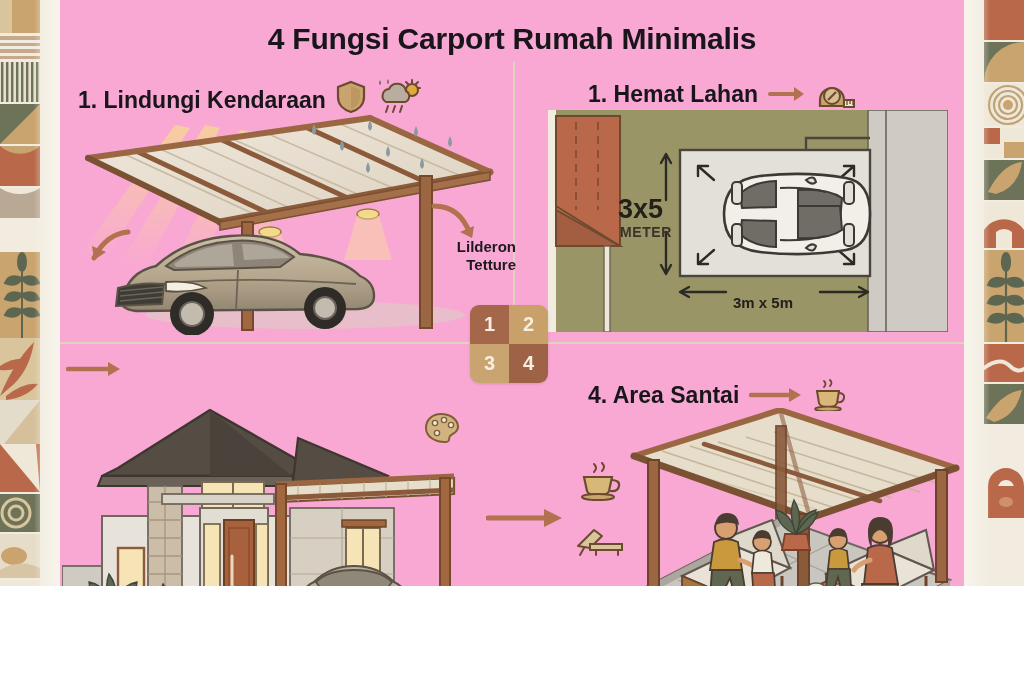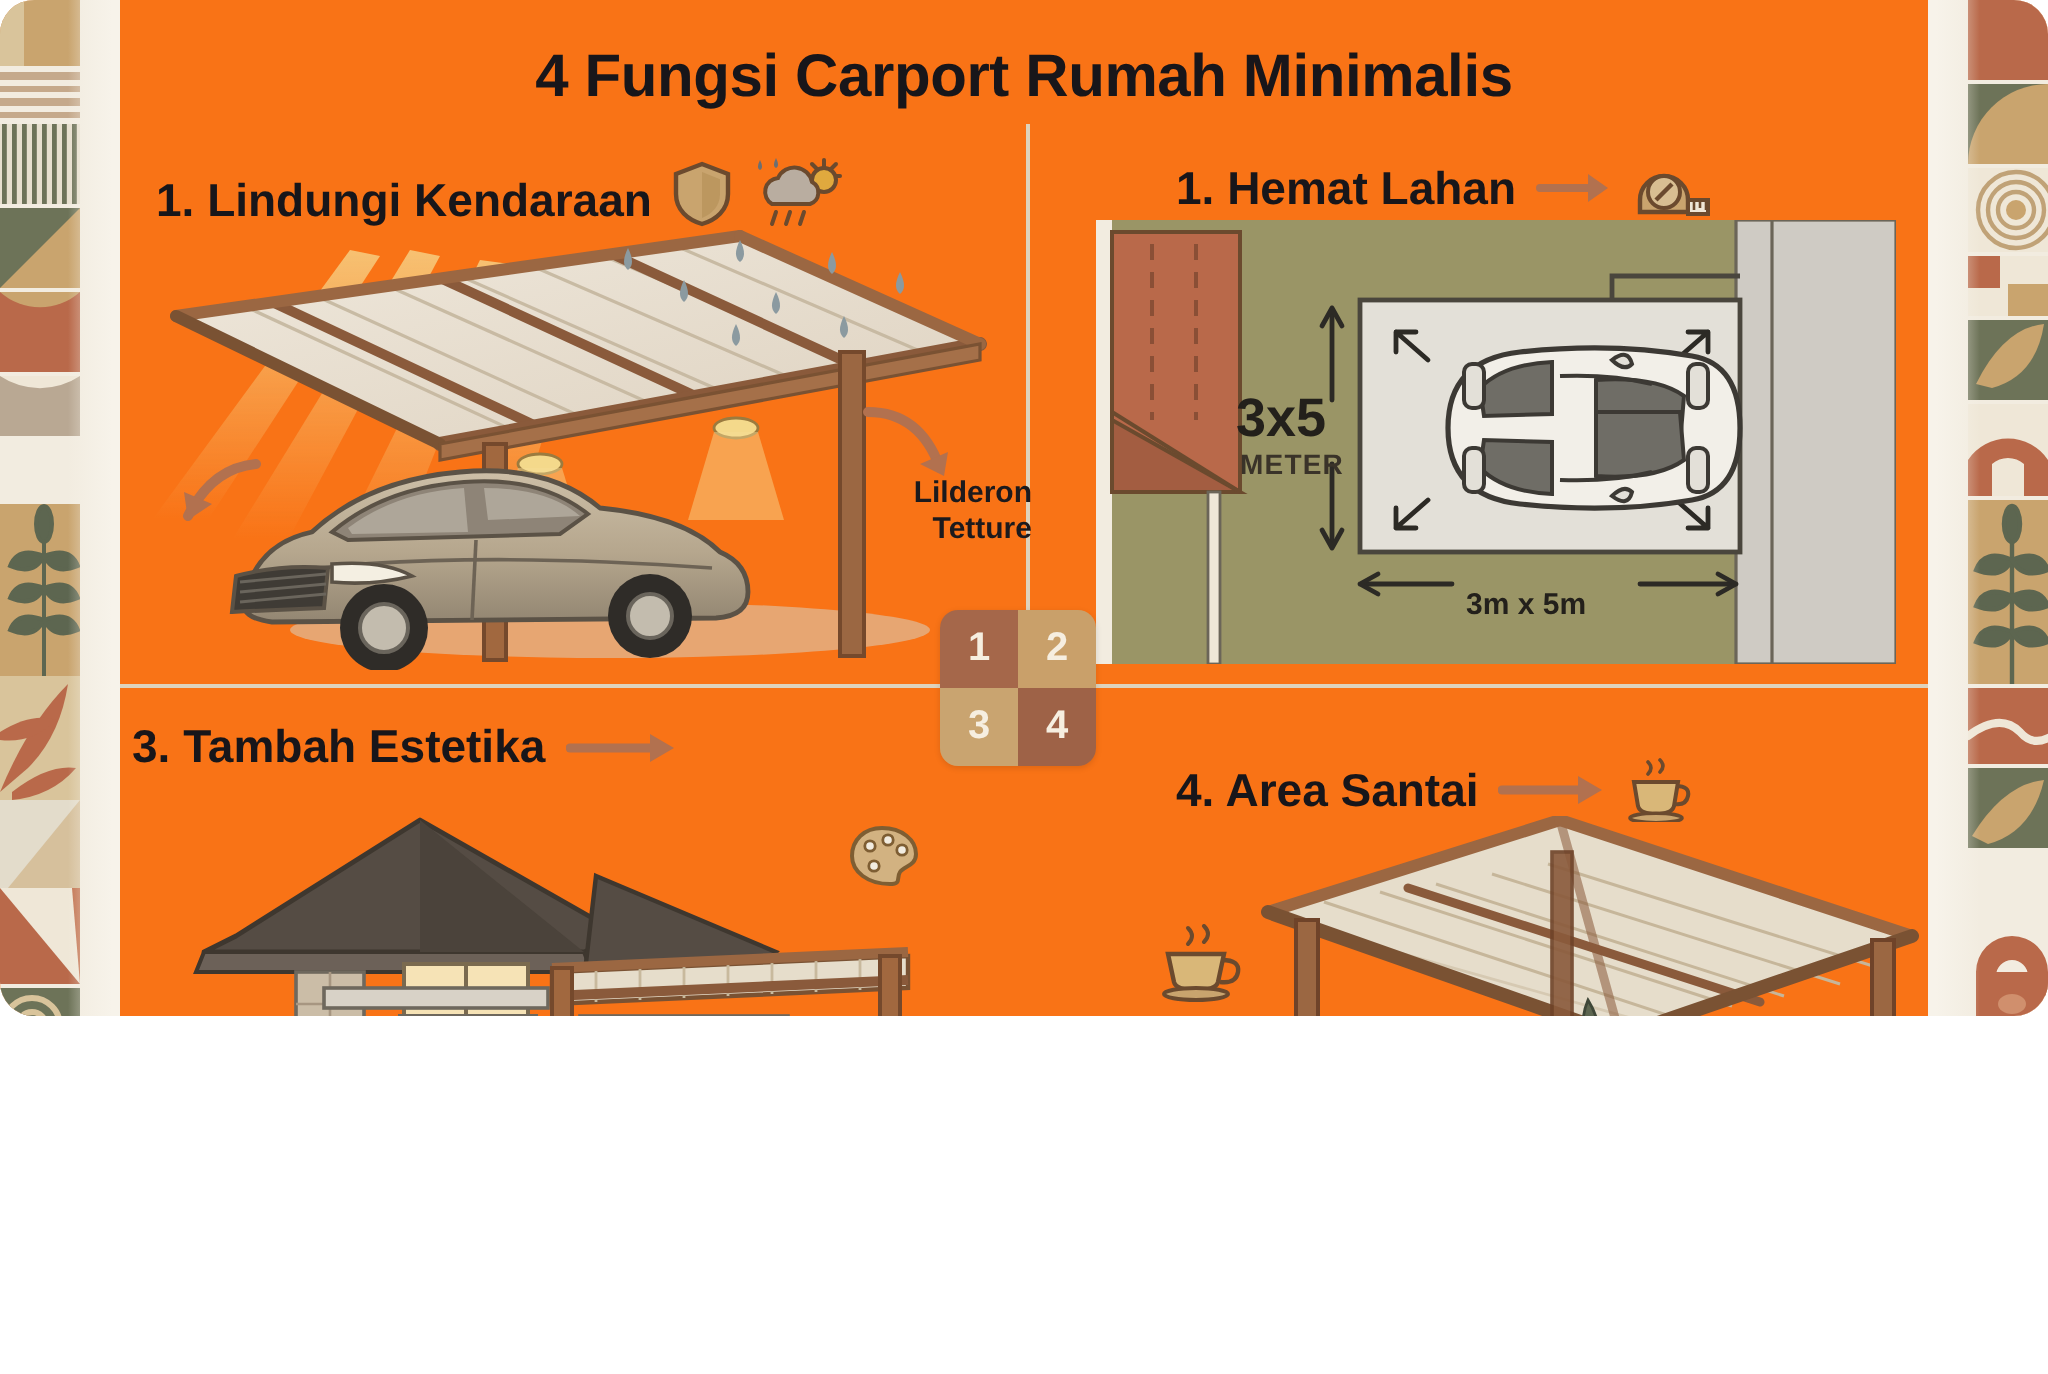--- a/index.html
+++ b/index.html
@@ -1,24 +1,23 @@
 <!DOCTYPE html>
 <html><head>
 <meta charset="utf-8">
 <style>
   * { margin:0; padding:0; box-sizing:border-box; }
   html,body { background:#ffffff; }
   body { font-family:"Liberation Sans", sans-serif; }
 
   #poster {
     position:relative;
-    width:1024px; height:508px;
-    background:#f97316;
+    width:1024px; height:586px;
+    background:#f9a8d4;
     overflow:hidden;
-    border-radius:17px;
   }
 
   
   .side-border { position:absolute; top:0; width:60px; height:687px; overflow:hidden; }
   .side-border.left  { left:0; }
   .side-border.right { right:0; }
 
   .page-bg-fade {
     position:absolute; top:0; bottom:0; width:26px;
     background:linear-gradient(to right,rgba(247,243,234,0) 0%,rgba(247,243,234,1) 85%);
@@ -484,21 +483,20 @@
         <line x1="272" y1="182" x2="318" y2="182"></line>
         <path d="M320,182 l-9,-5 M320,182 l-9,5" fill="none"></path>
       </g>
     </svg>
   </div>
   <div class="dim-big">3x5</div>
   <div class="dim-small">METER</div>
   <div class="dim-bottom">3m x 5m</div>
 
   <div class="qhead q3">
-    <span>3. Tambah Estetika</span>
     <span class="ico">
       <svg width="56" height="18" viewBox="0 0 56 18">
         <line x1="2" y1="9" x2="44" y2="9" stroke="#b2714f" stroke-width="4.5" stroke-linecap="round"></line>
         <path d="M42,2 L54,9 L42,16 Z" fill="#b2714f"></path>
       </svg>
     </span>
   </div>
 
   <div class="art" style="left:424px; top:412px;">
     <svg width="36" height="32" viewBox="0 0 36 32">

